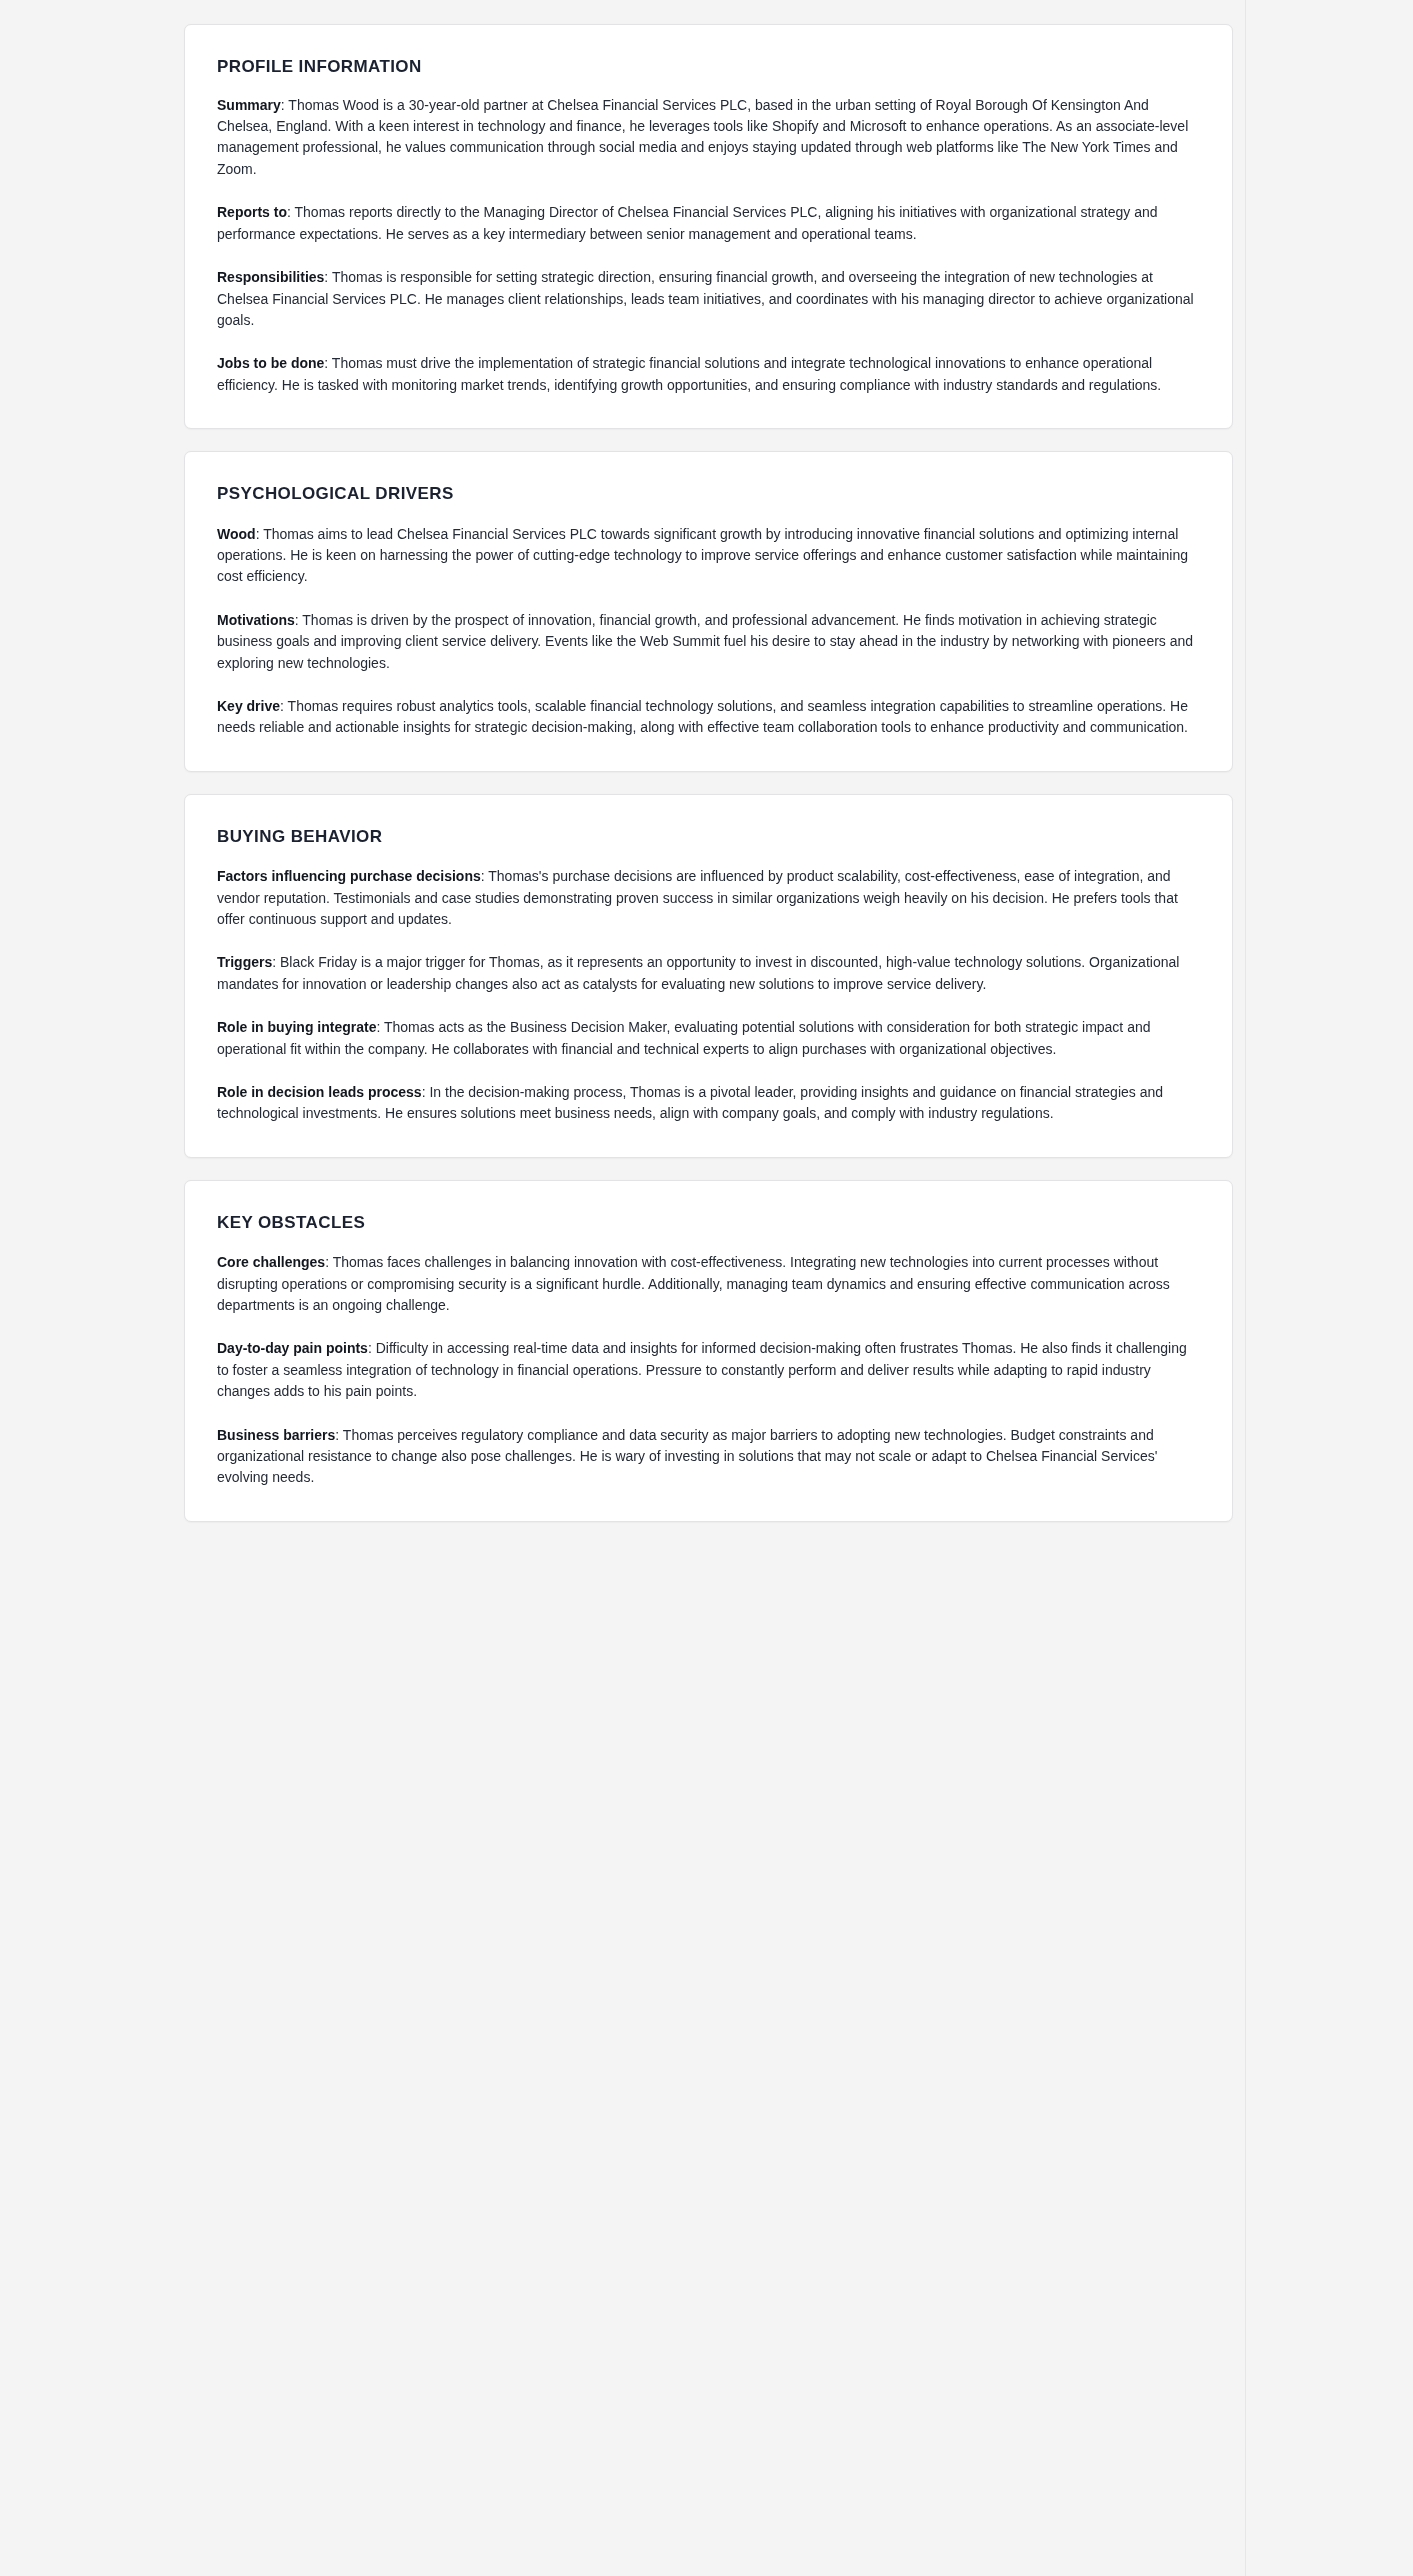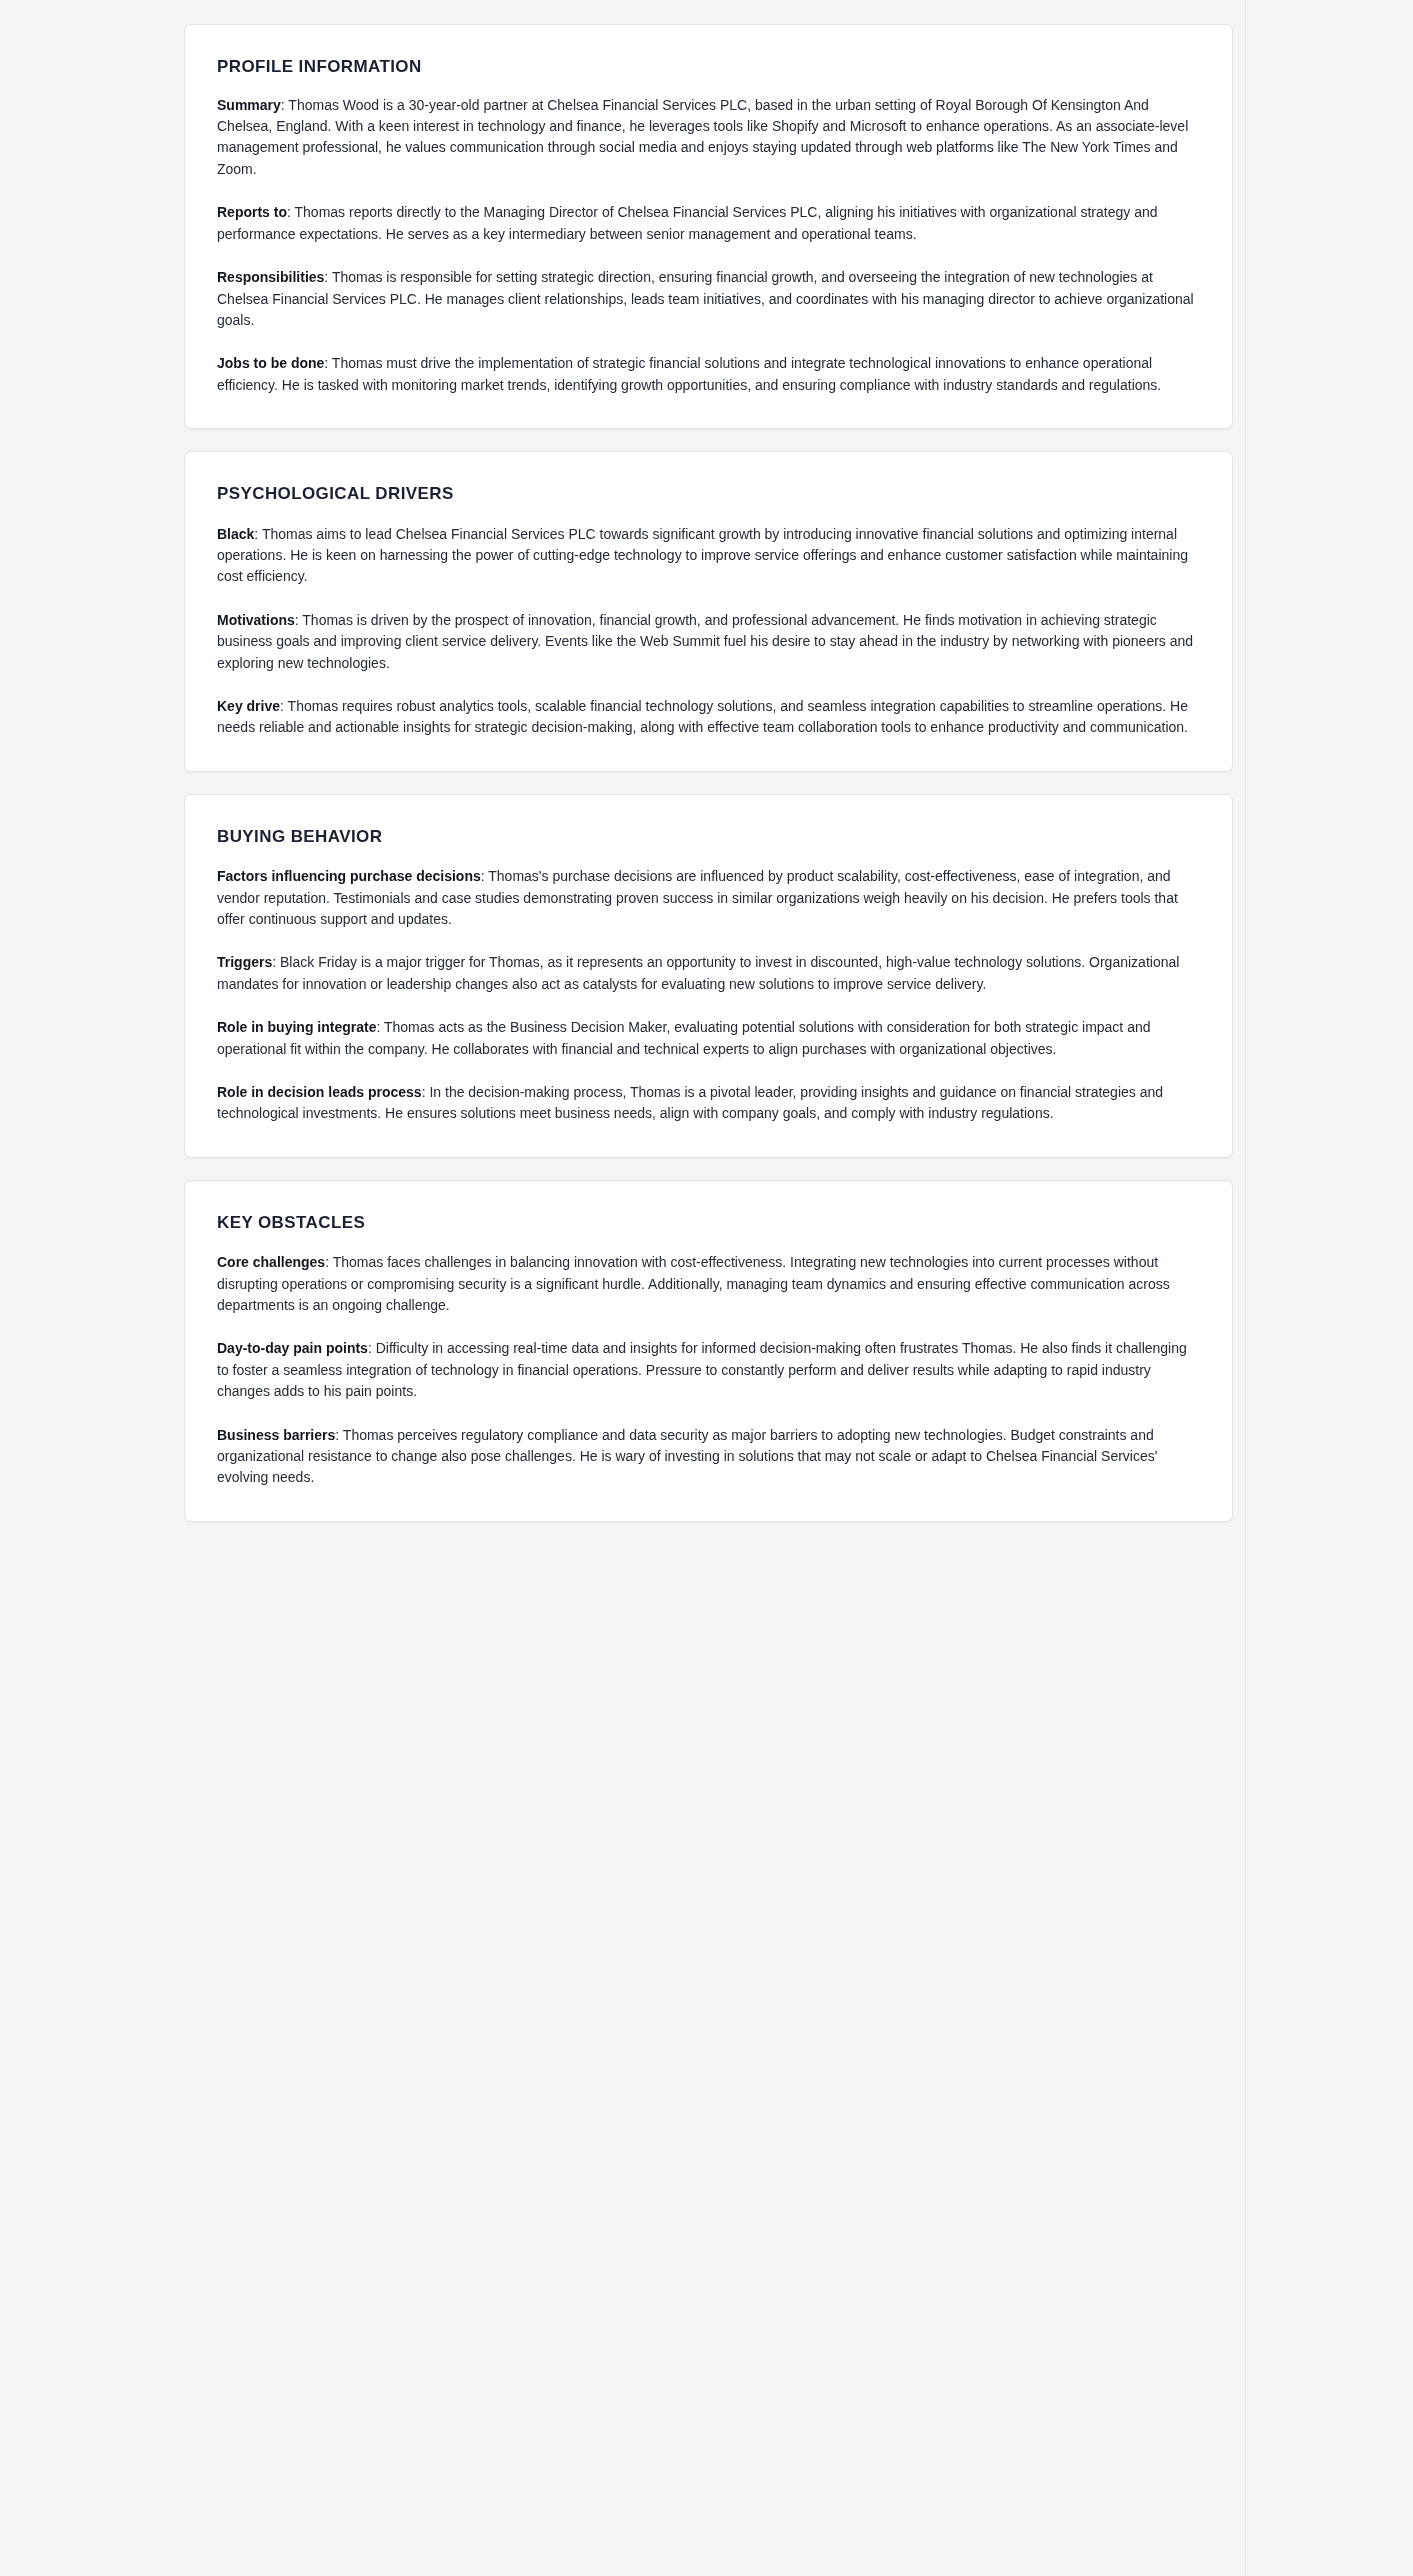--- a/index.html
+++ b/index.html
@@ -97,21 +97,21 @@
         <b>Responsibilities</b><span>: Thomas is responsible for setting strategic direction, ensuring financial growth, and overseeing the integration of new technologies at Chelsea Financial Services PLC. He manages client relationships, leads team initiatives, and coordinates with his managing director to achieve organizational goals.</span>
       </p>
       <p class="para">
         <b>Jobs to be done</b><span>: Thomas must drive the implementation of strategic financial solutions and integrate technological innovations to enhance operational efficiency. He is tasked with monitoring market trends, identifying growth opportunities, and ensuring compliance with industry standards and regulations.</span>
       </p>
     </section>
 
     <section class="card">
       <h2 class="card-title">PSYCHOLOGICAL DRIVERS</h2>
       <p class="para">
-        <b>Black</b><span>: Thomas aims to lead Chelsea Financial Services PLC towards significant growth by introducing innovative financial solutions and optimizing internal operations. He is keen on harnessing the power of cutting-edge technology to improve service offerings and enhance customer satisfaction while maintaining cost efficiency.</span>
+        <b>Wood</b><span>: Thomas aims to lead Chelsea Financial Services PLC towards significant growth by introducing innovative financial solutions and optimizing internal operations. He is keen on harnessing the power of cutting-edge technology to improve service offerings and enhance customer satisfaction while maintaining cost efficiency.</span>
       </p>
       <p class="para">
         <b>Motivations</b><span>: Thomas is driven by the prospect of innovation, financial growth, and professional advancement. He finds motivation in achieving strategic business goals and improving client service delivery. Events like the Web Summit fuel his desire to stay ahead in the industry by networking with pioneers and exploring new technologies.</span>
       </p>
       <p class="para">
         <b>Key drive</b><span>: Thomas requires robust analytics tools, scalable financial technology solutions, and seamless integration capabilities to streamline operations. He needs reliable and actionable insights for strategic decision-making, along with effective team collaboration tools to enhance productivity and communication.</span>
       </p>
     </section>
 
     <section class="card">

